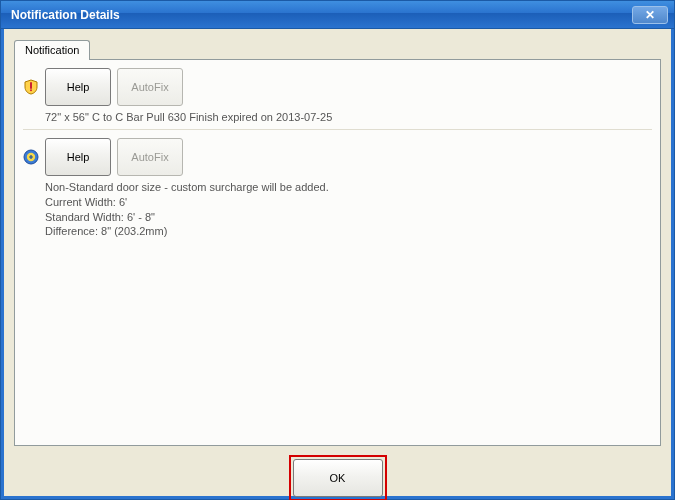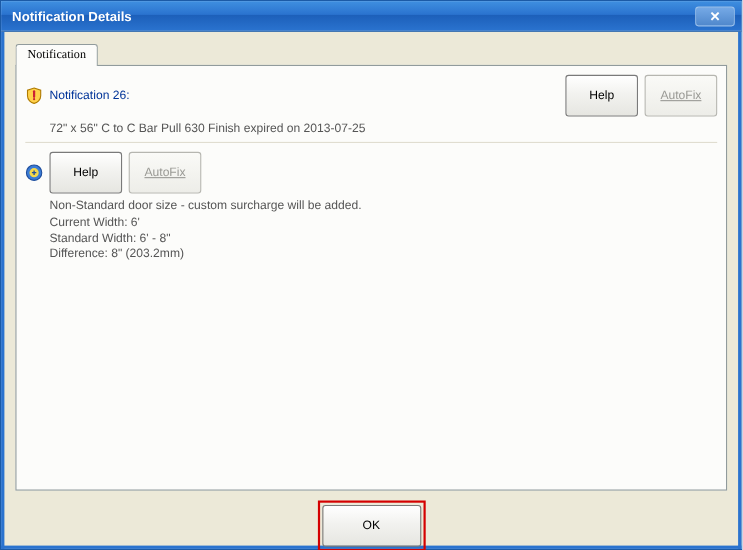--- a/index.html
+++ b/index.html
@@ -66,21 +66,20 @@
   .tab {
     background: #fcfcfa;
     border: 1px solid #919b9c;
     border-bottom: none;
     border-radius: 3px 3px 0 0;
     padding: 3px 10px 4px 10px;
     font-size: 11px;
     color: #000;
     position: relative;
     top: 1px;
-    font-family: Liberation Serif, serif;
   }
   .tabpanel {
     flex: 1;
     background: #fcfcfa;
     border: 1px solid #919b9c;
     padding: 6px 8px;
     overflow: auto;
     position: relative;
     z-index: 1;
   }
@@ -114,21 +113,20 @@
     border: 1px solid #7a7a7a;
     border-radius: 3px;
     background: linear-gradient(to bottom, #ffffff 0%, #f2f2ef 45%, #e6e6e1 100%);
     color: #000;
     cursor: default;
   }
   .btn[disabled] {
     color: #9a9a95;
     border-color: #b6b6b0;
     background: linear-gradient(to bottom, #fafaf7, #edede8);
-    text-decoration: underline;
   }
   .notif-body {
     color: #555;
     font-size: 11px;
     line-height: 1.35;
     padding: 2px 0 4px 22px;
     border-bottom: 1px solid #e0ddd0;
   }
   .notif-block:last-child .notif-body { border-bottom: none; }
   .footer {
@@ -168,21 +166,20 @@
 
       <div class="notif-block">
         <div class="notif-header">
           <span class="icon shield-icon">
             <svg width="16" height="16" viewBox="0 0 16 16">
               <path d="M8 1 L14 3 L14 8 C14 12 11 14.5 8 15 C5 14.5 2 12 2 8 L2 3 Z" fill="#ffd24a" stroke="#b07b00" stroke-width="1"></path>
               <path d="M8 4 L8 9" stroke="#c23" stroke-width="2" stroke-linecap="round"></path>
               <circle cx="8" cy="11.2" r="1" fill="#c23"></circle>
             </svg>
           </span>
-          <span class="notif-title">Notification 26:</span>
           <div class="notif-buttons">
             <button class="btn">Help</button>
             <button class="btn" disabled="">AutoFix</button>
           </div>
         </div>
         <div class="notif-body">72" x 56" C to C Bar Pull 630 Finish expired on 2013-07-25</div>
       </div>
 
       <div class="notif-block">
         <div class="notif-header">

